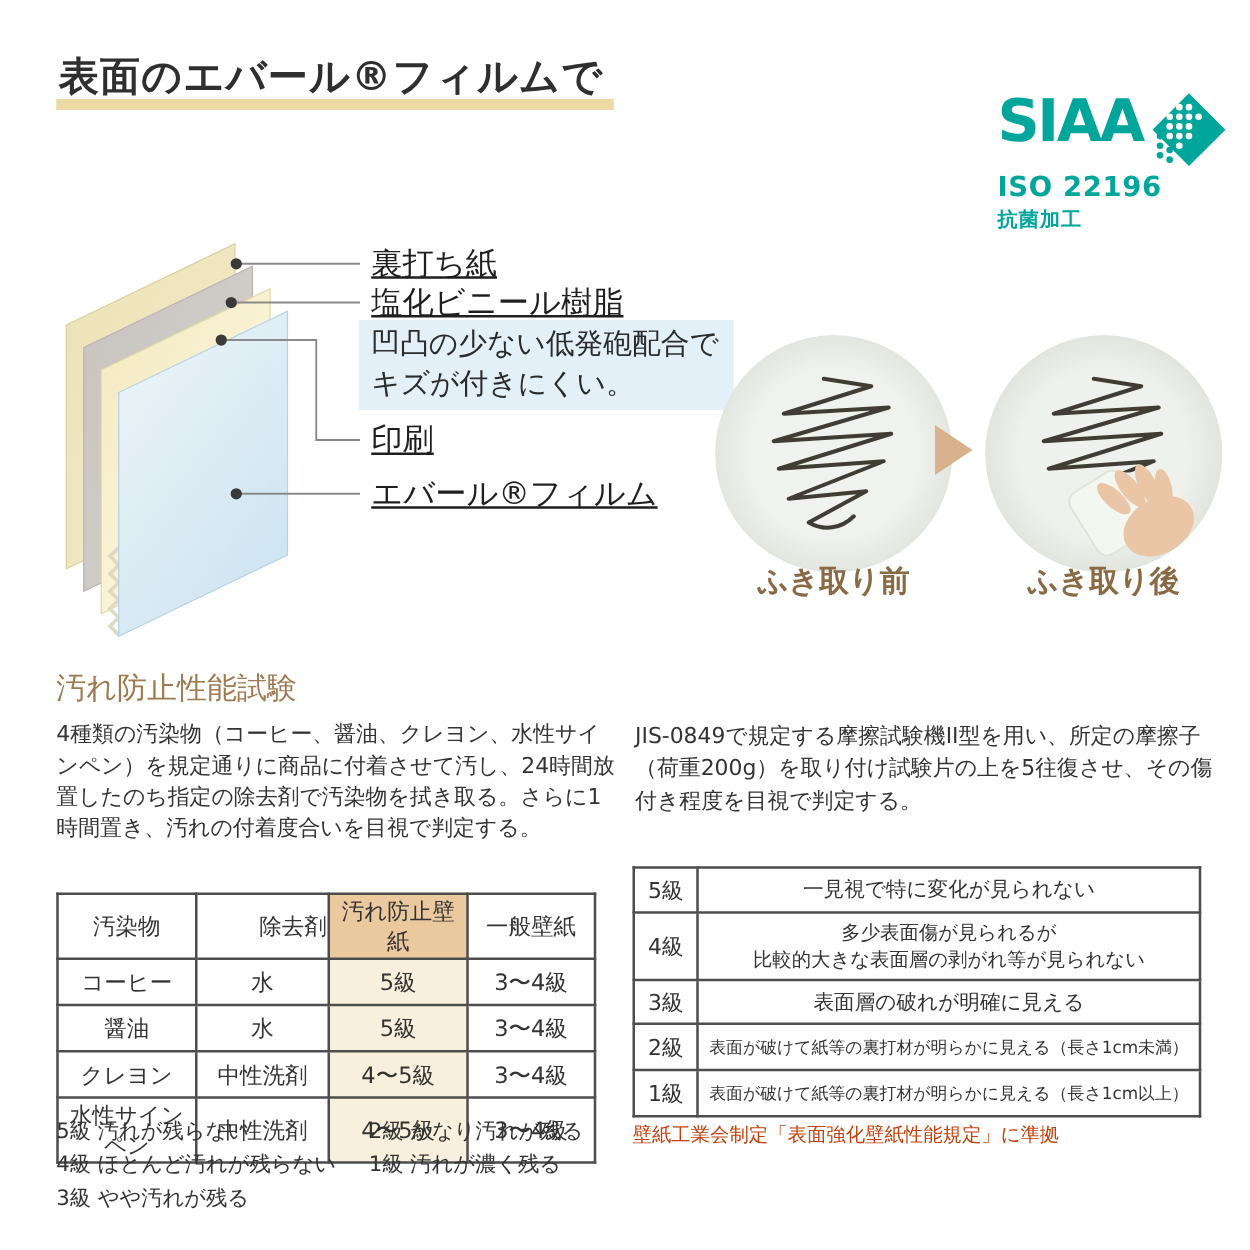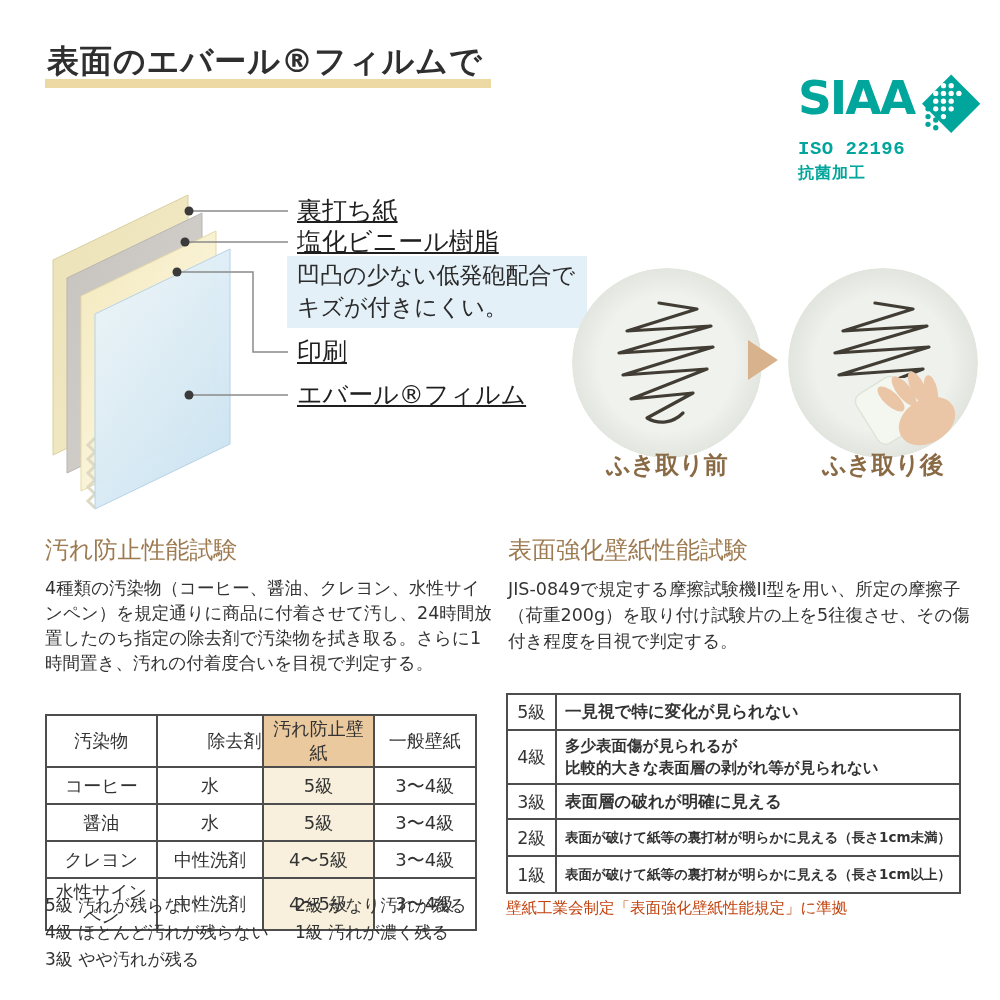--- a/index.html
+++ b/index.html
@@ -12,21 +12,21 @@
   .title .row{margin-bottom:15px;}
   .tline{
     display:inline-block;font-size:32px;font-weight:bold;color:#2f2f2f;letter-spacing:1px;
     padding:2px 8px 4px 2px;
     background:linear-gradient(to top,#ecd9a4 9px,rgba(0,0,0,0) 9px) no-repeat;
   }
   .siaa{position:absolute;left:798px;top:30px;width:185px;color:#00a59b;}
   .siaa-row{display:flex;align-items:flex-start;margin-top:42px;}
   .siaa-word{font-size:47px;font-weight:900;letter-spacing:-2px;line-height:1.1;}
   .siaa-mark{width:78px;height:70px;margin-left:-4px;margin-top:-2px;}
-  .siaa-iso{font-size:19px;font-weight:bold;margin-top:-2px;letter-spacing:.5px;font-family:Liberation Mono, monospace;}
+  .siaa-iso{font-size:22px;font-weight:bold;margin-top:-2px;letter-spacing:.5px;}
   .siaa-jp{font-size:16px;font-weight:bold;margin-top:3px;letter-spacing:1px;}
   
   .stack{position:absolute;left:45px;top:188px;width:250px;height:325px;}
   .lab{position:absolute;left:297px;font-size:25px;font-weight:500;color:#1f1f1f;line-height:30px;white-space:nowrap;text-decoration:underline;}
   .lab1{top:196px;} .lab2{top:227px;} .lab3{top:337px;} .lab4{top:380px;}
   .note{
     position:absolute;left:287px;top:256px;background:#e4f0f8;color:#2b2b2b;
     font-size:23px;font-weight:500;line-height:32px;padding:3px 12px 5px 10px;white-space:nowrap;
   }
   
@@ -52,21 +52,21 @@
   .stain-table th{font-weight:500;height:32px;}
   .stain-table td{text-align:center;height:33px;font-weight:500;}
   .stain-table .c0{width:110px;} .stain-table .c1{width:106px;text-align:right;}
   .stain-table .c2{width:109px;} .stain-table .c3{width:101px;}
   .hl-head{background:#ebc99e;}
   .hl-cell{background:#f8f0dd;}
   .legend{position:absolute;left:45px;top:892px;display:flex;font-size:17px;line-height:27px;color:#333;}
   .legend .colA{width:250px;}
   .strength-table{position:absolute;left:506px;top:693px;width:455px;}
   .strength-table .grade{width:58px;text-align:center;font-size:17.5px;font-weight:500;}
-  .strength-table .desc{padding:4px 8px;font-weight:700;}
+  .strength-table .desc{padding:4px 8px;font-weight:400;text-align:center;}
   .fs-n{font-size:16.5px;} .fs-m{font-size:15.5px;line-height:22px;} .fs-s{font-size:13.5px;white-space:nowrap;}
   .r1 .desc{height:26px;} .r3 .desc{height:25px;} .r4 .desc,.r5 .desc{height:27px;}
   .footnote{position:absolute;left:506px;top:898px;font-size:15.5px;color:#c2410c;}
 </style>
 </head>
 <body>
 
 <div id="page">
 
   <div class="title">
@@ -241,21 +241,20 @@
       <div>5級 汚れが残らない</div>
       <div>4級 ほとんど汚れが残らない</div>
       <div>3級 やや汚れが残る</div>
     </div>
     <div class="colB">
       <div>2級 かなり汚れが残る</div>
       <div>1級 汚れが濃く残る</div>
     </div>
   </div>
 
-  <h2 class="sec-title st-right">表面強化壁紙性能試験</h2>
   <p class="body-p bp-right">JIS-0849で規定する摩擦試験機II型を用い、所定の摩擦子（荷重200g）を取り付け試験片の上を5往復させ、その傷付き程度を目視で判定する。</p>
 
   <table class="strength-table">
     <tbody>
       <tr class="r1">
         <td class="grade">5級</td>
         <td class="desc fs-n">一見視で特に変化が見られない</td>
       </tr>
       <tr class="r2">
         <td class="grade">4級</td>

